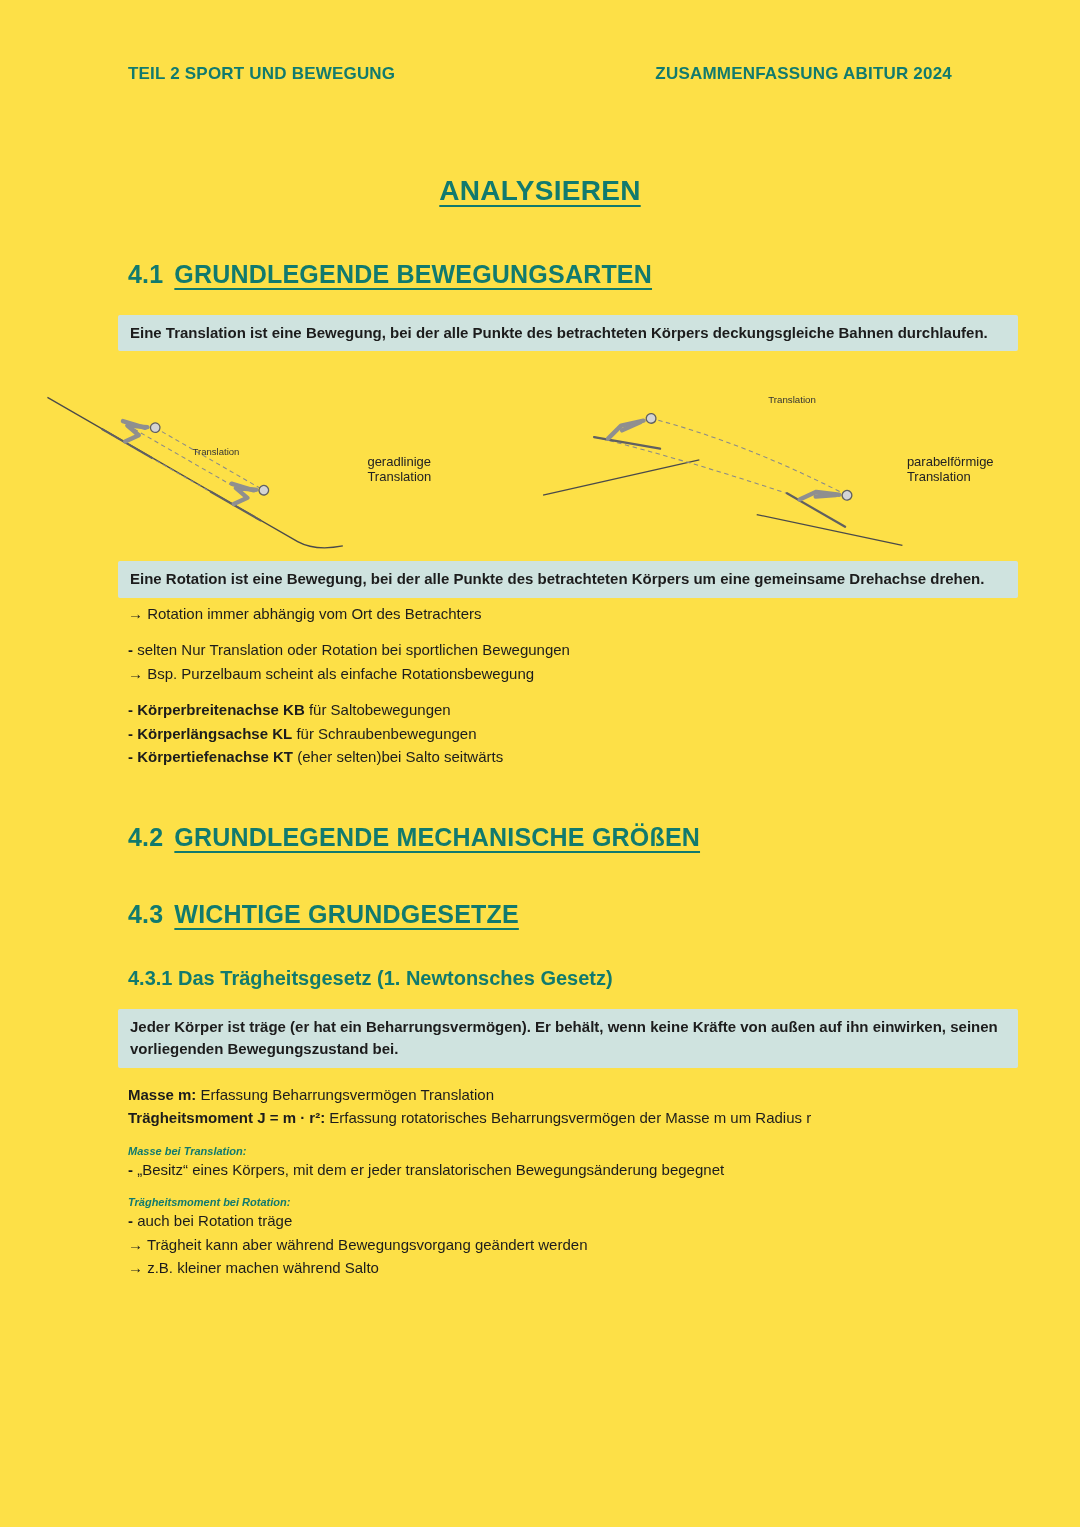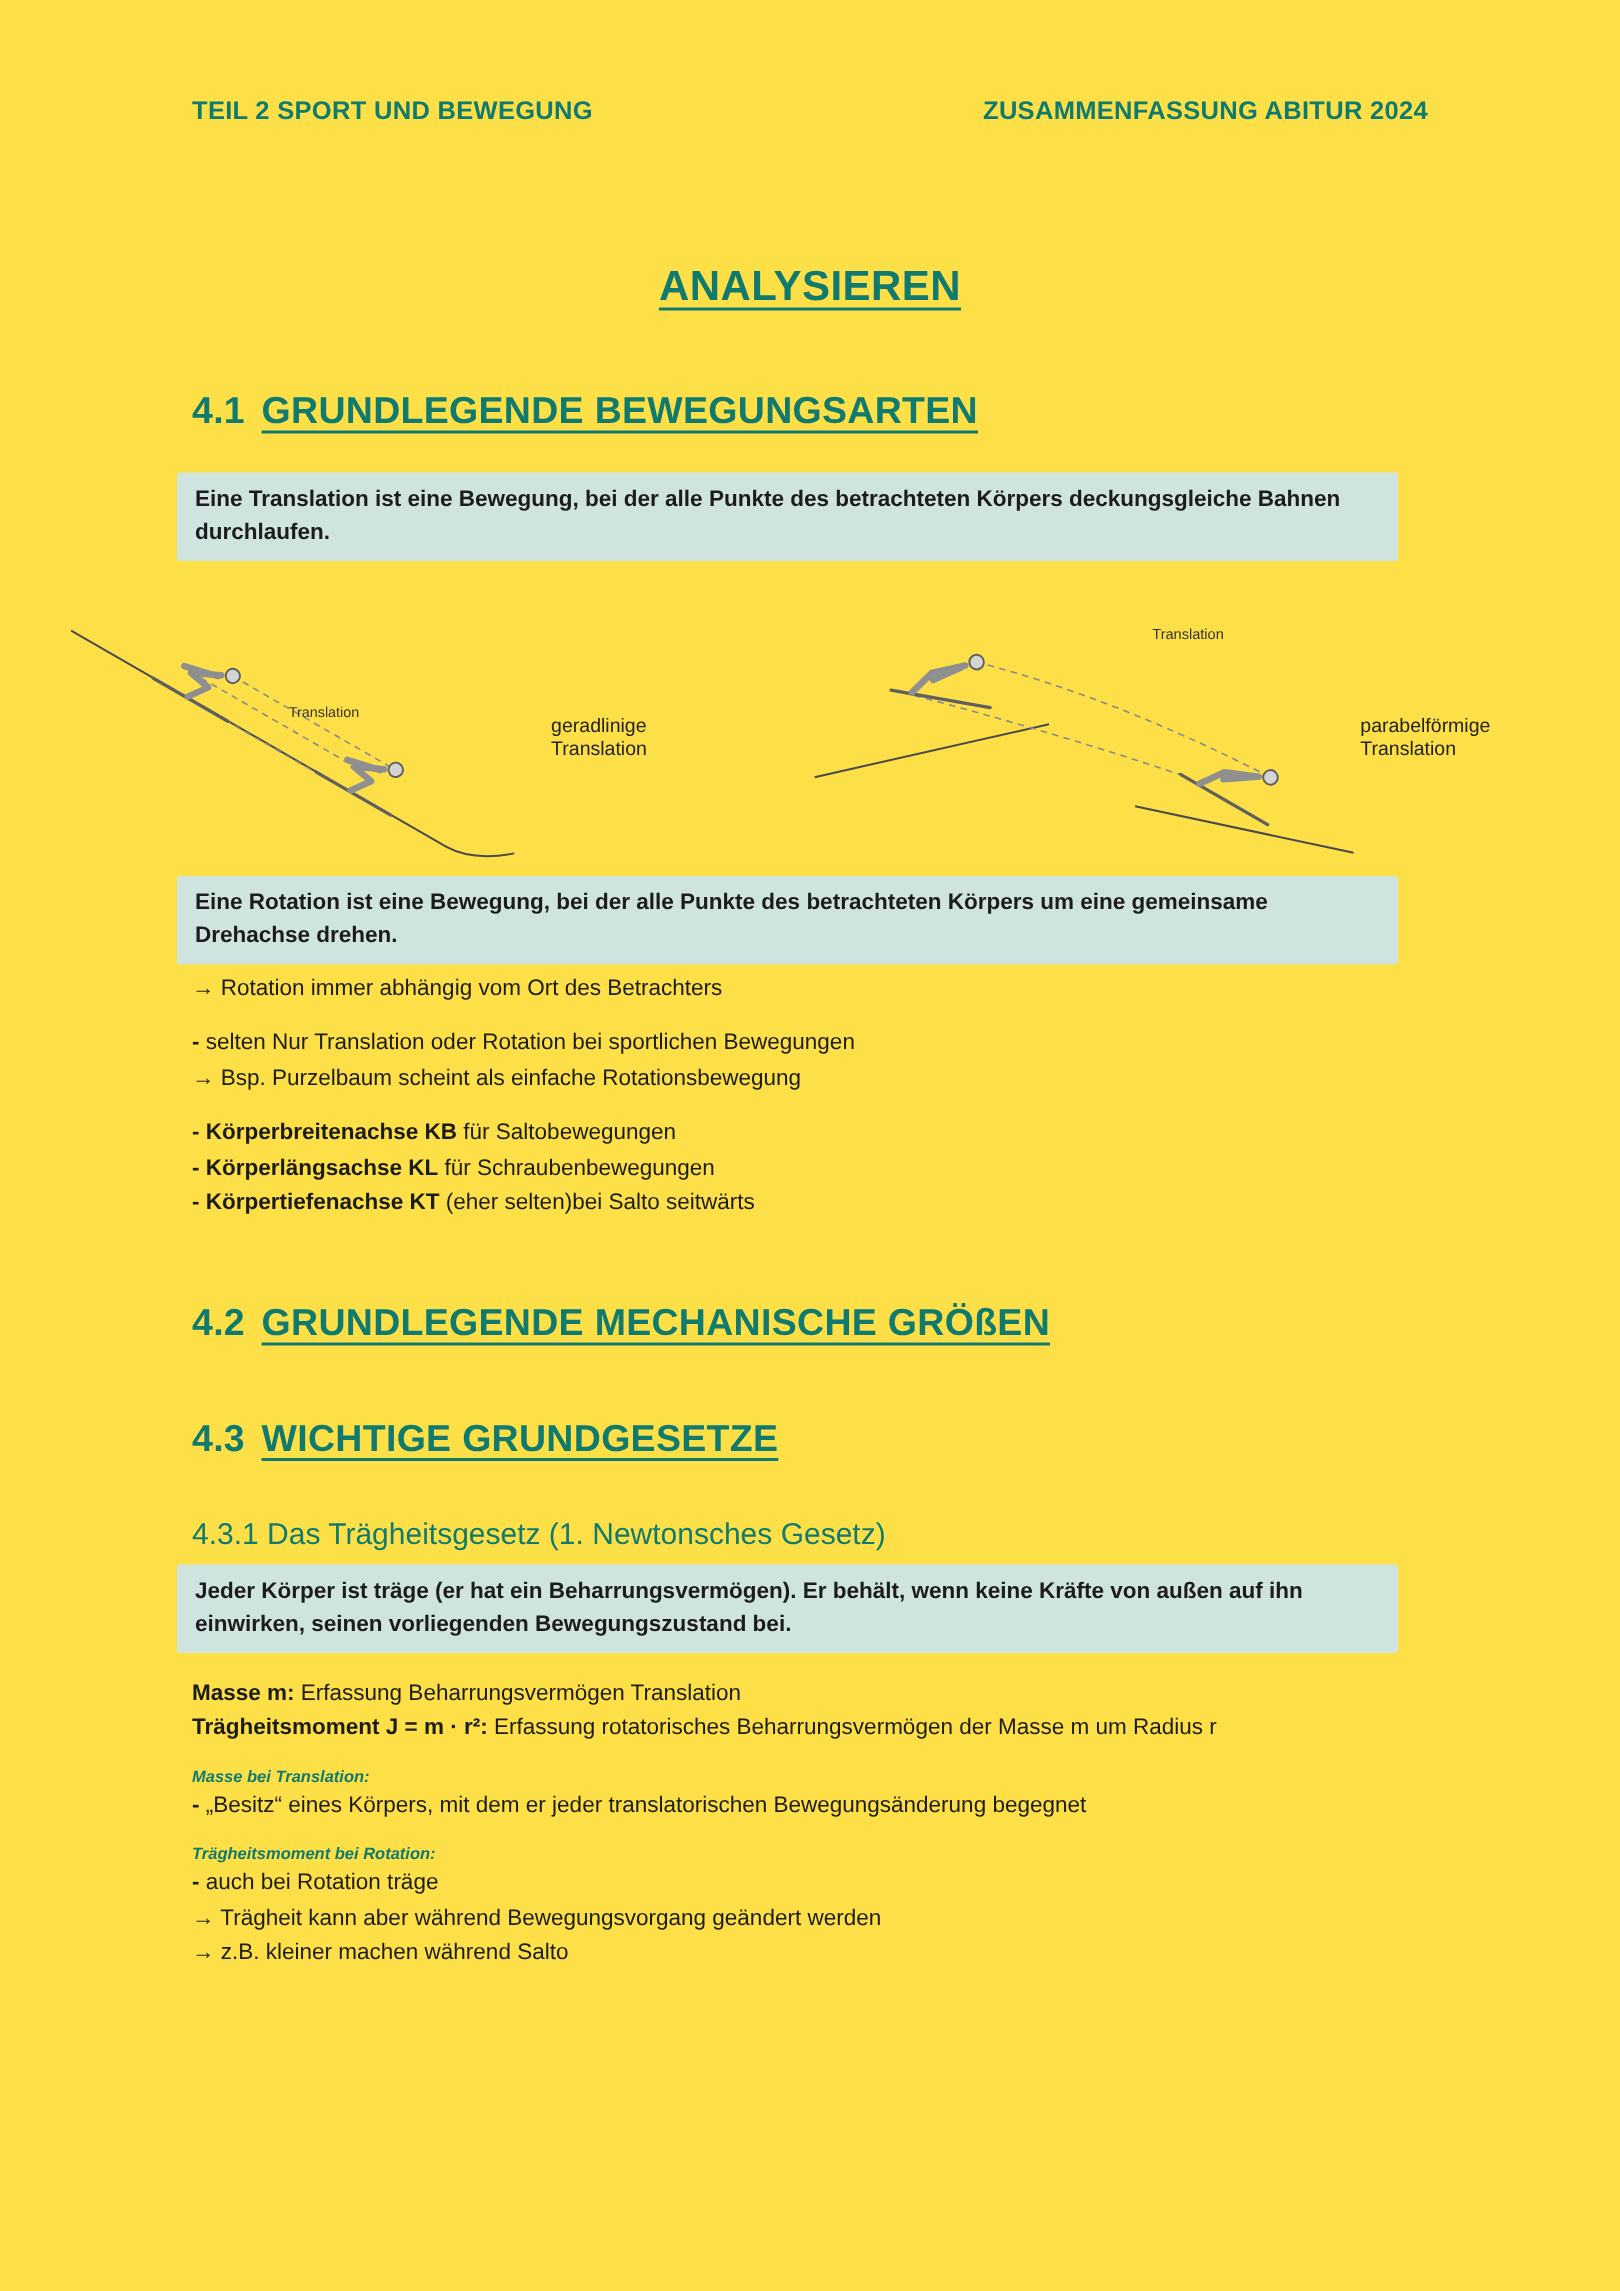--- a/index.html
+++ b/index.html
@@ -14,23 +14,23 @@
   .hdr{display:flex;justify-content:space-between;color:var(--teal);font-weight:700;font-size:17px;letter-spacing:.2px;}
 
   .main-title{margin:40px 0 0;text-align:center;color:var(--teal);font-size:28px;font-weight:800;line-height:1.6;letter-spacing:.3px;}
   .u{text-decoration:underline;text-decoration-thickness:2px;text-underline-offset:5px;}
 
   .sec{color:var(--teal);font-size:25px;font-weight:800;letter-spacing:.2px;margin:0;}
   .sec .num{margin-right:11px;}
   .sec-41{margin-top:46px;}
   .sec-42{margin-top:54px;}
   .sec-43{margin-top:48px;}
-  .subsec{color:var(--teal);font-size:20px;font-weight:400;margin:38px 0 8px;}
+  .subsec{color:var(--teal);font-size:20px;font-weight:700;margin:38px 0 19px;}
 
-  .hl{background:var(--hl);width:814px;margin-left:-10px;padding:7px 12px;font-weight:700;font-size:15px;line-height:1.5;border-radius:2px;box-sizing:border-box;}
+  .hl{background:var(--hl);width:900px;margin-left:-10px;padding:7px 12px;font-weight:700;font-size:15px;line-height:1.5;border-radius:2px;box-sizing:border-box;}
   .hl-1{margin-top:26px;}
   .hl-2{}
 
   .fig{display:flex;justify-content:center;align-items:flex-end;gap:55px;margin:20px 0 0;}
   .panel{display:flex;flex-direction:row;align-items:center;}
   .caption{font-size:13px;color:#222;margin-top:5px;}
   .fig-label{font-size:11px;fill:#333;}
 
   .line{font-size:15px;line-height:1.5;margin:1px 0;}
   .line b{font-weight:700;}

